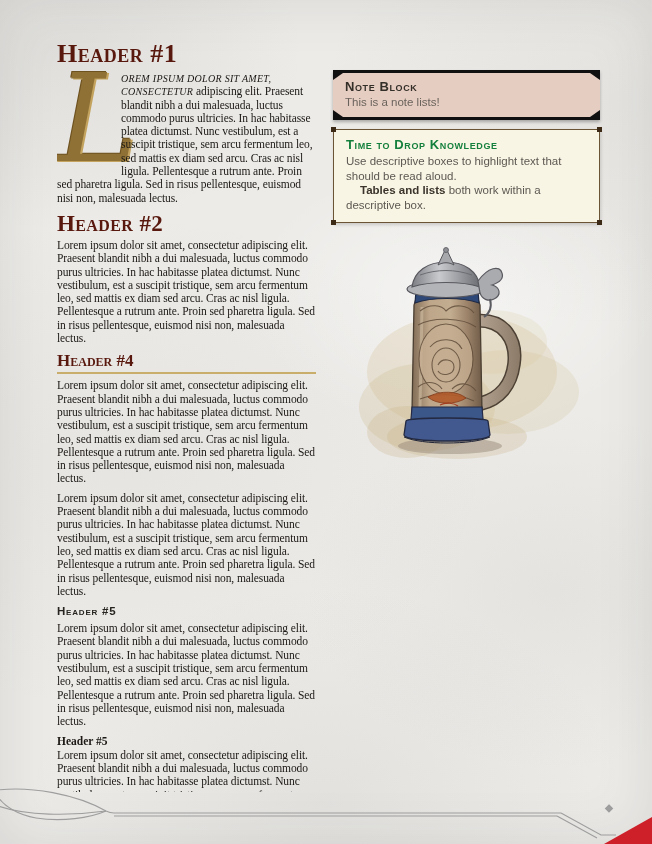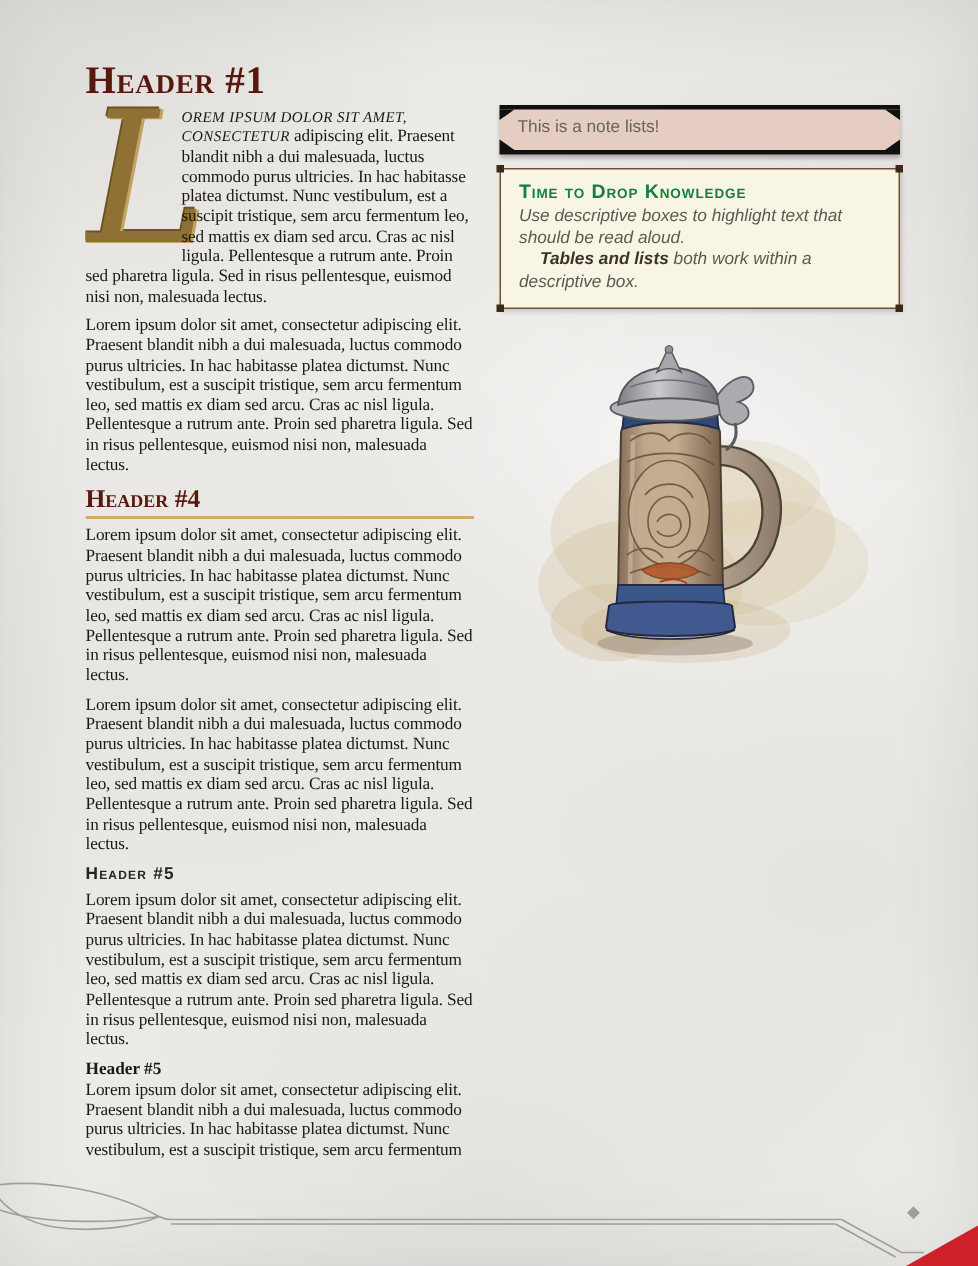--- a/index.html
+++ b/index.html
@@ -63,41 +63,42 @@
 
   
   .desc{
     position:relative; background:#f9f5e4;
     border:1px solid #6b5335;
     padding:7px 12px 10px; margin:9px 0 0;
     box-shadow:1px 2px 3px rgba(0,0,0,.15);
     font-family:"Liberation Sans", sans-serif;
   }
   .desc .box-title{ color:#15803d; }
-  .desc p{ font-size:11.5px; line-height:14.5px; color:#5d5852; margin:0;font-style:italic; }
+  .desc p{ font-size:11.5px; line-height:14.5px; color:#5d5852; margin:0; }
   .desc .indent{ text-indent:14px; }
   .desc .indent b{ color:#3a342c; }
   .dot{ position:absolute; width:5px; height:5px; background:#3d2a16; }
   .d-tl{ top:-3px; left:-3px; } .d-tr{ top:-3px; right:-3px; }
   .d-bl{ bottom:-3px; left:-3px; } .d-br{ bottom:-3px; right:-3px; }
 
   .stein-wrap{ width:250px; margin:24px auto 0; }
 
   .footer-svg{ position:absolute; left:0; bottom:0; width:652px; height:60px; display:block; }
 </style>
 </head>
 <body>
 
 <div class="page">
 
   <div class="col col-left">
     <h1>Header #1</h1>
 
     <p class="body"><span class="dropcap">L</span><span class="lead-caps">orem ipsum dolor sit amet, consectetur</span><span> adipiscing elit. Praesent blandit nibh a dui malesuada, luctus commodo purus ultricies. In hac habitasse platea dictumst. Nunc vestibulum, est a suscipit tristique, sem arcu fermentum leo, sed mattis ex diam sed arcu. Cras ac nisl ligula. Pellentesque a rutrum ante. Proin sed pharetra ligula. Sed in risus pellentesque, euismod nisi non, malesuada lectus.</span></p>
 
+    <h2>Header #2</h2>
     <p class="body">Lorem ipsum dolor sit amet, consectetur adipiscing elit. Praesent blandit nibh a dui malesuada, luctus commodo purus ultricies. In hac habitasse platea dictumst. Nunc vestibulum, est a suscipit tristique, sem arcu fermentum leo, sed mattis ex diam sed arcu. Cras ac nisl ligula. Pellentesque a rutrum ante. Proin sed pharetra ligula. Sed in risus pellentesque, euismod nisi non, malesuada lectus.</p>
 
     <h3>Header #4</h3>
     <p class="body">Lorem ipsum dolor sit amet, consectetur adipiscing elit. Praesent blandit nibh a dui malesuada, luctus commodo purus ultricies. In hac habitasse platea dictumst. Nunc vestibulum, est a suscipit tristique, sem arcu fermentum leo, sed mattis ex diam sed arcu. Cras ac nisl ligula. Pellentesque a rutrum ante. Proin sed pharetra ligula. Sed in risus pellentesque, euismod nisi non, malesuada lectus.</p>
 
     <p class="body">Lorem ipsum dolor sit amet, consectetur adipiscing elit. Praesent blandit nibh a dui malesuada, luctus commodo purus ultricies. In hac habitasse platea dictumst. Nunc vestibulum, est a suscipit tristique, sem arcu fermentum leo, sed mattis ex diam sed arcu. Cras ac nisl ligula. Pellentesque a rutrum ante. Proin sed pharetra ligula. Sed in risus pellentesque, euismod nisi non, malesuada lectus.</p>
 
     <h5>Header #5</h5>
     <p class="body">Lorem ipsum dolor sit amet, consectetur adipiscing elit. Praesent blandit nibh a dui malesuada, luctus commodo purus ultricies. In hac habitasse platea dictumst. Nunc vestibulum, est a suscipit tristique, sem arcu fermentum leo, sed mattis ex diam sed arcu. Cras ac nisl ligula. Pellentesque a rutrum ante. Proin sed pharetra ligula. Sed in risus pellentesque, euismod nisi non, malesuada lectus.</p>
 
@@ -105,20 +106,21 @@
     <p class="body">Lorem ipsum dolor sit amet, consectetur adipiscing elit. Praesent blandit nibh a dui malesuada, luctus commodo purus ultricies. In hac habitasse platea dictumst. Nunc vestibulum, est a suscipit tristique, sem arcu fermentum</p>
   </div>
 
   <div class="col col-right">
 
     <div class="note">
       <span class="wedge w-tl"></span>
       <span class="wedge w-tr"></span>
       <span class="wedge w-bl"></span>
       <span class="wedge w-br"></span>
+      <div class="box-title">Note Block</div>
       <div class="note-body">This is a note lists!</div>
     </div>
 
     <div class="desc">
       <span class="dot d-tl"></span>
       <span class="dot d-tr"></span>
       <span class="dot d-bl"></span>
       <span class="dot d-br"></span>
       <div class="box-title">Time to Drop Knowledge</div>
       <p>Use descriptive boxes to highlight text that should be read aloud.</p>

